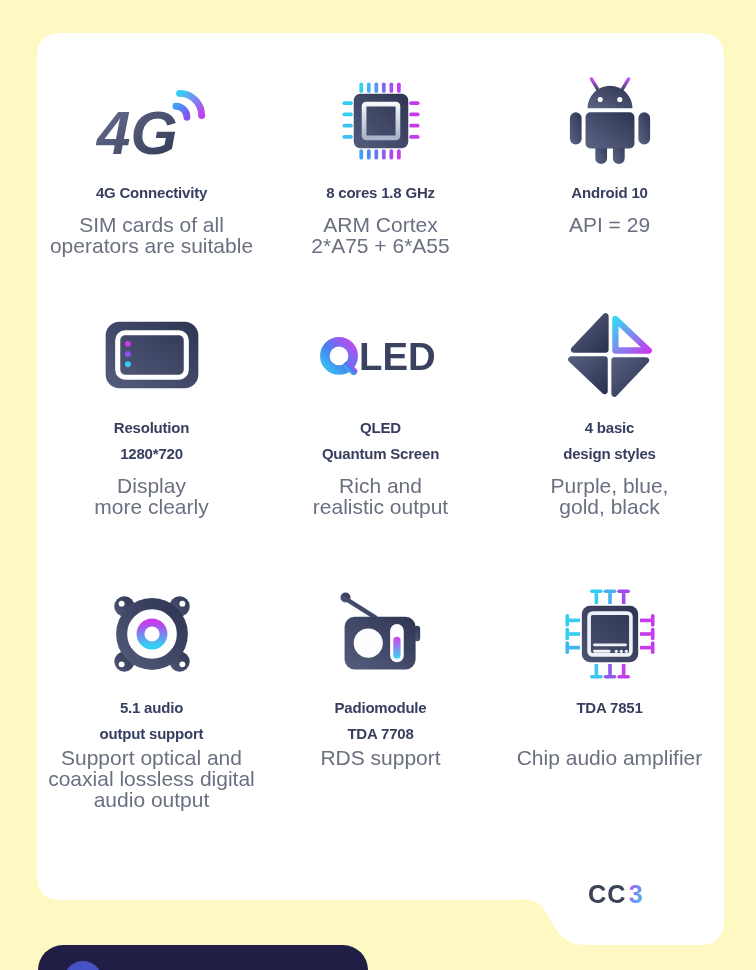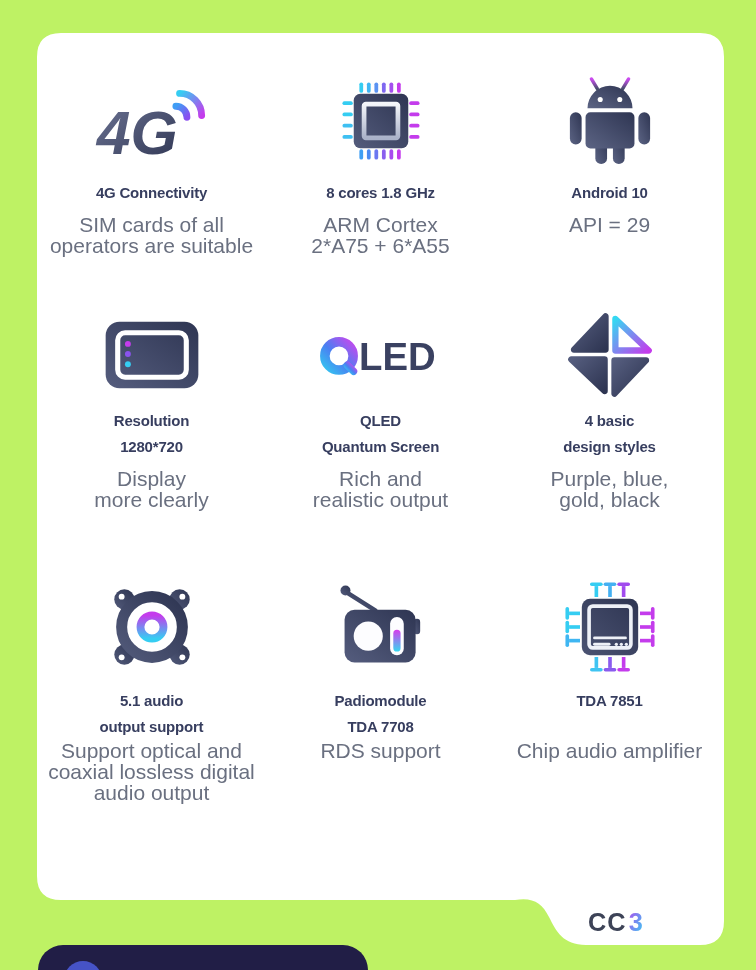--- a/index.html
+++ b/index.html
@@ -1,35 +1,35 @@
 <!DOCTYPE html>
 <html><head>
 <meta charset="utf-8">
 <style>
   html,body{margin:0;padding:0;}
   body{width:756px;height:970px;overflow:hidden;background:#0d0a23;font-family:"Liberation Sans",sans-serif;}
-  .screen{position:relative;width:756px;height:970px;background:#bef264;}
+  .screen{position:relative;width:756px;height:970px;background:#fef9c3;}
   .card-shape{position:absolute;left:0;top:0;}
   .content{position:absolute;left:37px;top:33px;width:687px;}
   .row{display:flex;}
   .cell{width:229px;display:flex;flex-direction:column;align-items:center;text-align:center;}
   .icon-box{display:flex;align-items:center;justify-content:center;}
   .row1{margin-top:40px;}
   .row1 .icon-box{height:95px;}
   .row2{margin-top:55px;}
   .row2 .icon-box{height:88px;}
   .row3{margin-top:69px;}
   .row3 .icon-box{height:95px;}
   .title{margin:12px 0 0;font-size:15px;font-weight:bold;color:#373e5f;line-height:26px;white-space:pre-line;letter-spacing:-0.2px;}
-  .row2 .title{margin-top:9px;min-height:52px;}
+  .row2 .title{margin-top:16px;min-height:52px;}
   .row3 .title{margin-top:14px;min-height:52px;}
   .subtitle{margin:8px 0 0;font-size:21px;color:#6a7080;line-height:21px;white-space:pre-line;}
   .row2 .subtitle{margin-top:8px;text-align:center;}
   .row3 .subtitle{margin-top:0;}
-  .brand-logo{position:absolute;left:588px;top:908px;}
+  .brand-logo{position:absolute;left:588px;top:880px;}
   .next-card{position:absolute;left:38px;top:945px;width:330px;height:25px;background:#211e46;border-radius:26px 26px 0 0;}
   .next-circle{position:absolute;left:64px;top:961px;width:38px;height:38px;border-radius:50%;background:#4653c6;}
 </style>
 </head>
 <body>
 
 <div class="screen">
 
   <svg class="card-shape" width="756" height="970" viewBox="0 0 756 970">
     <path d="M61,33 H700 Q724,33 724,57 V921 Q724,945 700,945 H586 C563,945 556,931 549,917 C542,903 533,897 515,900 H61 Q37,900 37,876 V57 Q37,33 61,33 Z" fill="#ffffff"></path>

